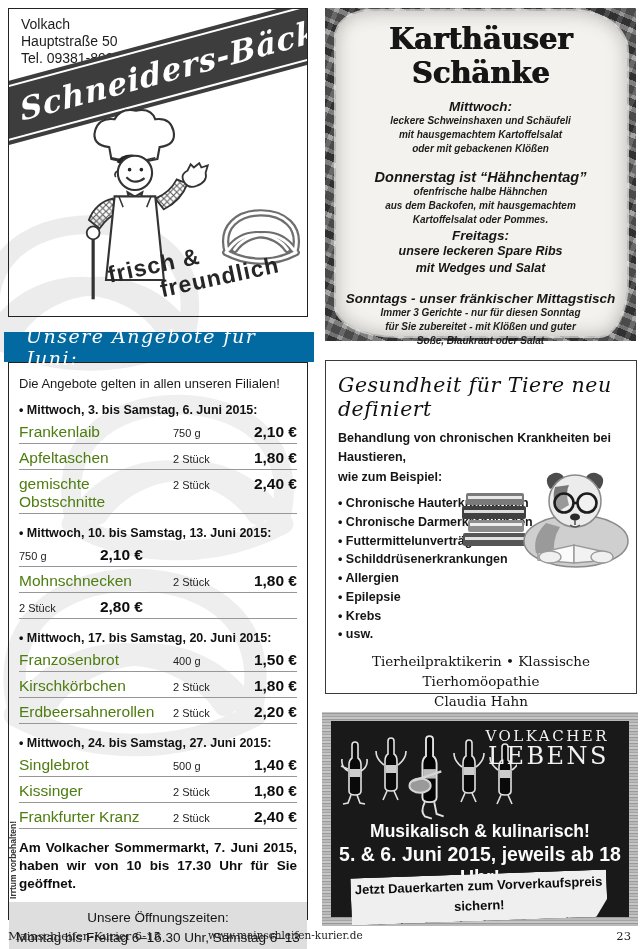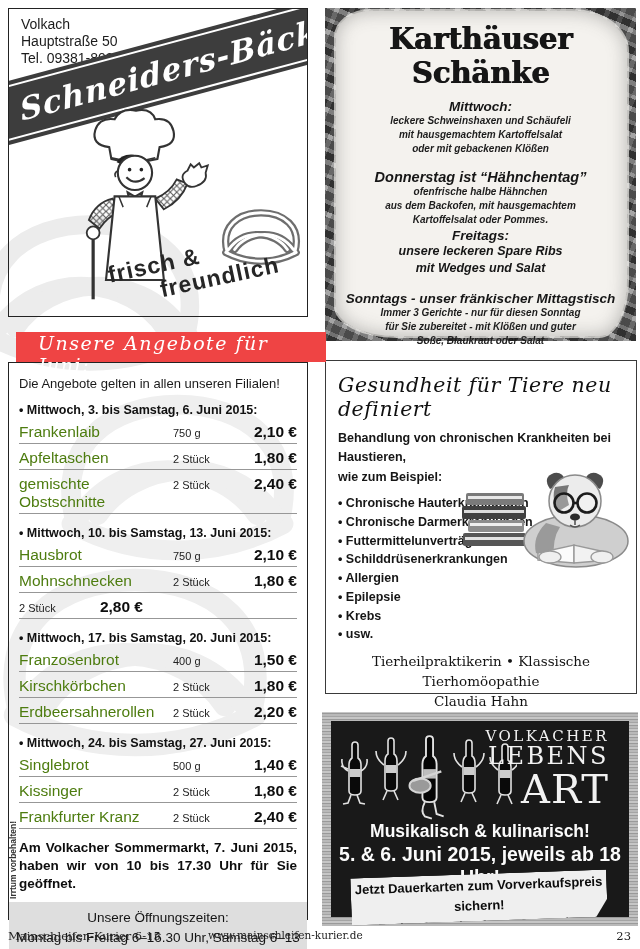--- a/index.html
+++ b/index.html
@@ -21,22 +21,22 @@
   #bakery-banner .banner-text{position:relative;color:#fff;font-size:31px;font-weight:bold;
                  font-style:italic;font-family:"DejaVu Serif",serif;letter-spacing:1px;
                  transform:skewX(-6deg);}
   #baker-art{left:52px;top:96px;width:150px;height:200px;}
   #pretzel-dark{left:208px;top:196px;width:88px;height:64px;}
   #bakery-slogan{left:100px;top:236px;transform:rotate(-12deg);color:#262626;
                  font-weight:bold;font-size:23px;line-height:1.1;letter-spacing:1px;}
   #bakery-slogan .l2{display:block;margin-left:48px;}
 
   
-  #offers-band{left:16px;top:332px;width:310px;height:30px;background:#ef4444;z-index:3;
-               display:flex;align-items:flex-start;}
+  #offers-band{left:4px;top:332px;width:310px;height:30px;background:#0369a1;z-index:3;
+               display:flex;align-items:center;}
   #offers-band span{color:#fff;font-family:"DejaVu Serif",serif;font-style:italic;
                font-size:19px;letter-spacing:1.5px;padding-left:22px;}
   #offers-box{left:8px;top:362px;width:298px;height:556px;border:1px solid #222;
               background:transparent;z-index:2;}
   .note{margin:13px 10px 0 10px;font-size:13px;color:#1a1a1a;}
   .group{margin:12px 10px 0 10px;}
   .g-title{font-size:12.5px;font-weight:bold;color:#111;margin-bottom:1px;}
   .row{display:flex;align-items:baseline;border-bottom:1px solid #979797;padding:5px 0 2px;}
   .row .name{flex:1;font-size:15.5px;color:#4d7c0f;}
   .row .qty{width:52px;font-size:11px;color:#222;margin-right:14px;}
@@ -205,21 +205,20 @@
     <div class="row">
       <span class="name">gemischte Obstschnitte</span>
       <span class="qty">2 Stück</span>
       <span class="price">2,40 €</span>
     </div>
   </div>
 
   <div class="group">
     <div class="g-title">• Mittwoch, 10. bis Samstag, 13. Juni 2015:</div>
     <div class="row">
-      <span class="name">Hausbrot</span>
       <span class="qty">750 g</span>
       <span class="price">2,10 €</span>
     </div>
     <div class="row">
       <span class="name">Mohnschnecken</span>
       <span class="qty">2 Stück</span>
       <span class="price">1,80 €</span>
     </div>
     <div class="row">
       <span class="qty">2 Stück</span>
@@ -402,21 +401,20 @@
           <rect x="8.6" y="33" width="11" height="8" fill="#cdcdcd" stroke="none"></rect>
           <path d="M7,33 q-8,-6 -8,-13 M21,33 q8,-6 8,-13" fill="none"></path>
           <path d="M10,58 l-4,9 M17,58 l4,9" fill="none"></path>
         </g>
       </g>
     </svg>
 
     <div id="event-brand">
       <div class="b1">VOLKACHER</div>
       <div class="b2">LEBENS</div>
-      <div class="b3">ART</div>
     </div>
 
     <div id="event-tagline">Musikalisch &amp; kulinarisch!</div>
     <div id="event-date">5. &amp; 6. Juni 2015, jeweils ab 18 Uhr!</div>
 
     <div id="ticket">
       <div>Jetzt Dauerkarten zum Vorverkaufspreis sichern!</div>
       <div>7 € im Vorverkauf statt 9 € an der Abendkasse!</div>
     </div>
   </div>

